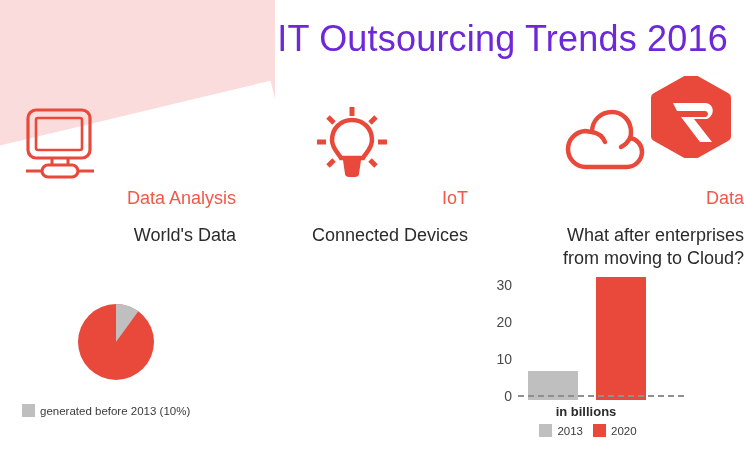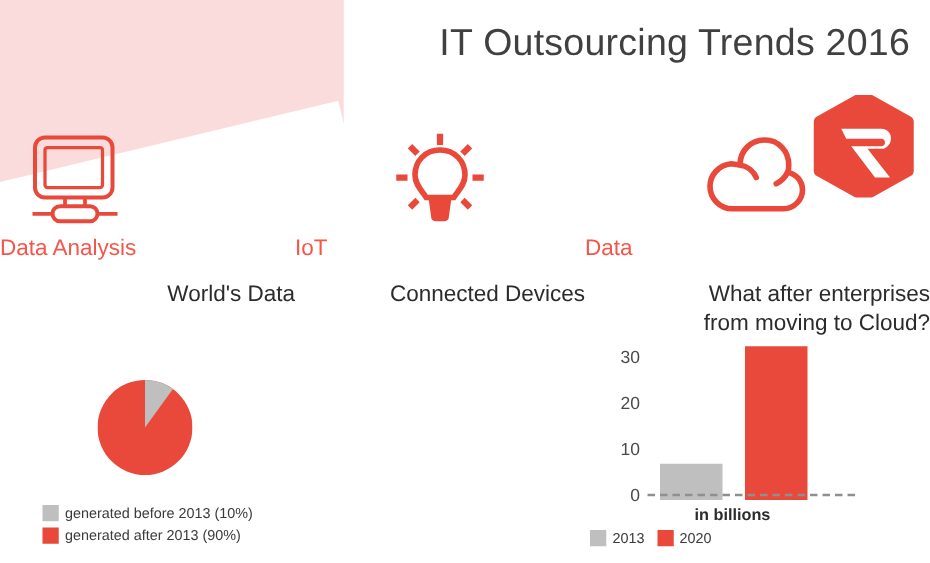--- a/index.html
+++ b/index.html
@@ -39,23 +39,23 @@
     transform: rotate(-13.5deg);
   }
 
   
   .title {
     position: absolute;
     left: 238px;
     top: 18px;
     width: 490px;
     text-align: right;
-    font-size: 30px;
+    font-size: 36px;
     font-weight: 400;
-    color: #404040;
+    color: #6d28d9;
     letter-spacing: 0.2px;
     white-space: nowrap;
   }
 
   
   .logo {
     position: absolute;
     left: 650px;
     top: 76px;
     width: 82px;
@@ -77,21 +77,21 @@
     top: 104px;
     height: 76px;
     width: 100%;
   }
   .icon-wrap svg { display: block; }
 
   .section-title {
     position: absolute;
     top: 188px;
     width: 100%;
-    text-align: left;
+    text-align: right;
     font-size: 18px;
     color: #F4564A;
     font-weight: 400;
   }
   .section-sub {
     position: absolute;
     top: 224px;
     width: 100%;
     text-align: right;
     font-size: 18px;
@@ -110,20 +110,21 @@
   }
 
   
   .legend {
     position: absolute;
     width: 100%;
   }
   .legend-row {
     display: flex;
     align-items: center;
+    justify-content: center;
     gap: 6px;
     margin-bottom: 5px;
   }
   .legend-item {
     display: inline-flex;
     align-items: center;
     gap: 5px;
   }
   .swatch {
     display: inline-block;
@@ -131,21 +132,21 @@
     height: 13px;
     flex: 0 0 13px;
   }
   .legend-label {
     font-size: 11.5px;
     color: #3a3a3a;
     white-space: nowrap;
   }
 
   .pie-legend { left: 0; top: 404px; }
-  .pie-legend .legend-row { justify-content: flex-start; padding-left: 34px; }
+  .pie-legend .legend-row { justify-content: flex-start; padding-left: 22px; }
   .pie-legend .legend-label { font-size: 11.5px; }
 
   
   .chart {
     position: absolute;
   }
   .axis-label {
     position: absolute;
     text-align: right;
     font-size: 14px;
@@ -211,26 +212,20 @@
         <circle cx="38" cy="38" r="38" fill="#E8493A"></circle>
         <path d="M38 38 L38 0 A38 38 0 0 1 60.34 7.27 Z" fill="#BFBFBF"></path>
       </svg>
     </div>
 
     <div class="legend pie-legend">
       <div class="legend-row">
         <span class="legend-item">
           <span class="swatch" style="background:#BFBFBF"></span>
           <span class="legend-label">generated before 2013 (10%)</span>
-        </span>
-      </div>
-      <div class="legend-row">
-        <span class="legend-item">
-          <span class="swatch" style="background:#E8493A"></span>
-          <span class="legend-label">generated after 2013 (90%)</span>
         </span>
       </div>
     </div>
   </div>
 
   <div class="col col-2">
 
     <div class="icon-wrap" style="display:flex;justify-content:center">
       <svg width="82" height="76" viewBox="0 0 82 76">
 

